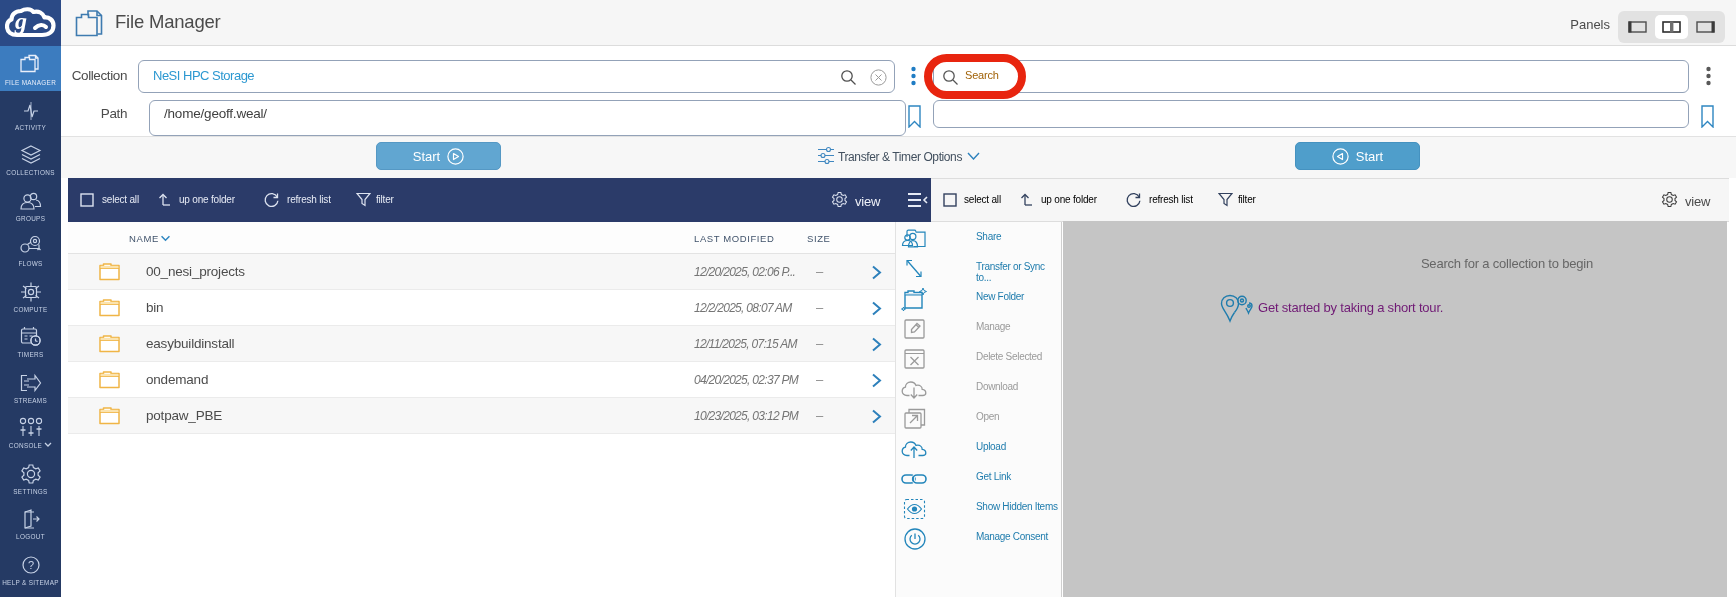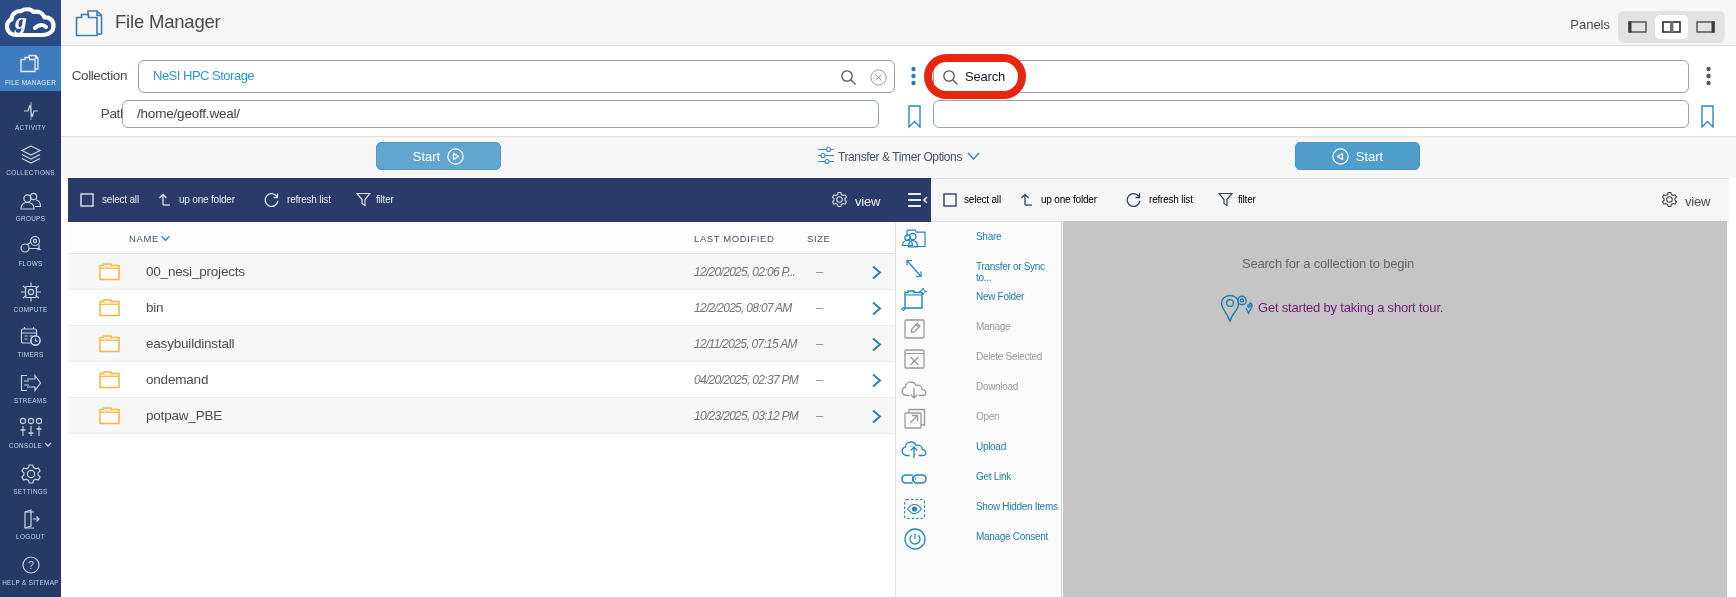--- a/index.html
+++ b/index.html
@@ -230,30 +230,30 @@
 <svg class="ab" style="left:910px;top:64px" width="7" height="24" viewBox="0 0 7 24">
   <circle cx="3.5" cy="5" r="2.2" fill="#1f7cc4"></circle>
     <circle cx="3.5" cy="12" r="2.2" fill="#1f7cc4"></circle>
     <circle cx="3.5" cy="19" r="2.2" fill="#1f7cc4"></circle>
 </svg>
 <div class="ab inp" style="left:933px;top:60px;width:756px;height:33px">
   <svg style="position:absolute;left:8px;top:8px" width="17" height="17" viewBox="0 0 17 17">
     <circle cx="7" cy="7" r="5.2" fill="none" stroke="#555" stroke-width="1.3"></circle>
     <path d="M11 11 L15.5 15.5" stroke="#555" stroke-width="1.3"></path>
   </svg>
-  <div style="position:absolute;left:31px;top:8px;font-size:13px;letter-spacing:-0.2px;color:#0f172a">Search</div>
+  <div style="position:absolute;left:31px;top:8px;font-size:11px;letter-spacing:-0.2px;color:#a16207">Search</div>
 </div>
 <div class="ab" style="left:924px;top:54px;width:102px;height:45px;border:8px solid #e8250f;border-radius:23px"></div>
 <svg class="ab" style="left:1705px;top:64px" width="7" height="24" viewBox="0 0 7 24">
   <circle cx="3.5" cy="5" r="2.2" fill="#585858"></circle>
     <circle cx="3.5" cy="12" r="2.2" fill="#585858"></circle>
     <circle cx="3.5" cy="19" r="2.2" fill="#585858"></circle>
 </svg>
 <div class="ab lbl" style="left:40px;top:106px;width:87px">Path</div>
-<div class="ab inp" style="left:122px;top:100px;width:757px;height:28px">
+<div class="ab inp" style="left:149px;top:100px;width:757px;height:36px">
   <div style="position:absolute;left:14px;top:5px;font-size:13.5px;letter-spacing:-0.2px;color:#3f3f3f">/home/geoff.weal/</div>
 </div>
 <svg class="ab" style="left:908px;top:105px" width="13" height="23" viewBox="0 0 13 23">
   <path d="M1 1 L12 1 L12 22 L6.5 16.5 L1 22 Z" fill="none" stroke="#2e86c1" stroke-width="1.4"></path>
 </svg>
 <div class="ab inp" style="left:933px;top:100px;width:756px;height:28px"></div>
 <svg class="ab" style="left:1701px;top:105px" width="13" height="23" viewBox="0 0 13 23">
   <path d="M1 1 L12 1 L12 22 L6.5 16.5 L1 22 Z" fill="none" stroke="#2e86c1" stroke-width="1.4"></path>
 </svg>
 
@@ -419,21 +419,21 @@
   <div class="fname">potpaw_PBE</div>
   <div class="fdate">10/23/2025, 03:12 PM</div>
   <div class="fdash">–</div>
   <svg style="position:absolute;left:803px;top:11px" width="11" height="15" viewBox="0 0 11 15">
     <path d="M2 1.5 L9 7.5 L2 13.5" fill="none" stroke="#2d80bb" stroke-width="2"></path>
   </svg>
 </div>
 
 <div class="ab" id="menucol"></div>
 <div class="ab" id="graypanel"></div>
-<div class="ab" style="left:1063px;top:256px;width:530px;text-align:center;font-size:13px;letter-spacing:-0.2px;color:#666">Search for a collection to begin</div>
+<div class="ab" style="left:1063px;top:256px;width:530px;text-align:right;font-size:13px;letter-spacing:-0.2px;color:#666">Search for a collection to begin</div>
 <svg class="ab" style="left:1220px;top:294px" width="34" height="29" viewBox="0 0 34 29">
   <g fill="none" stroke="#1f7cad" stroke-width="1.4">
     <path d="M10 1.5 C5 1.5 1.5 5 1.5 9.5 C1.5 14.5 6 17 10 27 C11.5 23 13 20.5 14.5 18.5"></path>
     <path d="M14.5 18.5 C16.5 16 18.5 13.5 18.5 9.5 C18.5 5 15 1.5 10 1.5"></path>
     <circle cx="10" cy="9" r="3.4"></circle>
     <circle cx="22" cy="6.5" r="4.2"></circle>
     <circle cx="22" cy="6.5" r="1.5"></circle>
     <path d="M29 9 C30.5 9 32 10.2 32 12 C32 14.5 29.5 16 28.5 19 C27.5 16.5 26.5 15.5 26 14"></path>
     <circle cx="29" cy="12" r="1.3"></circle>
   </g>

